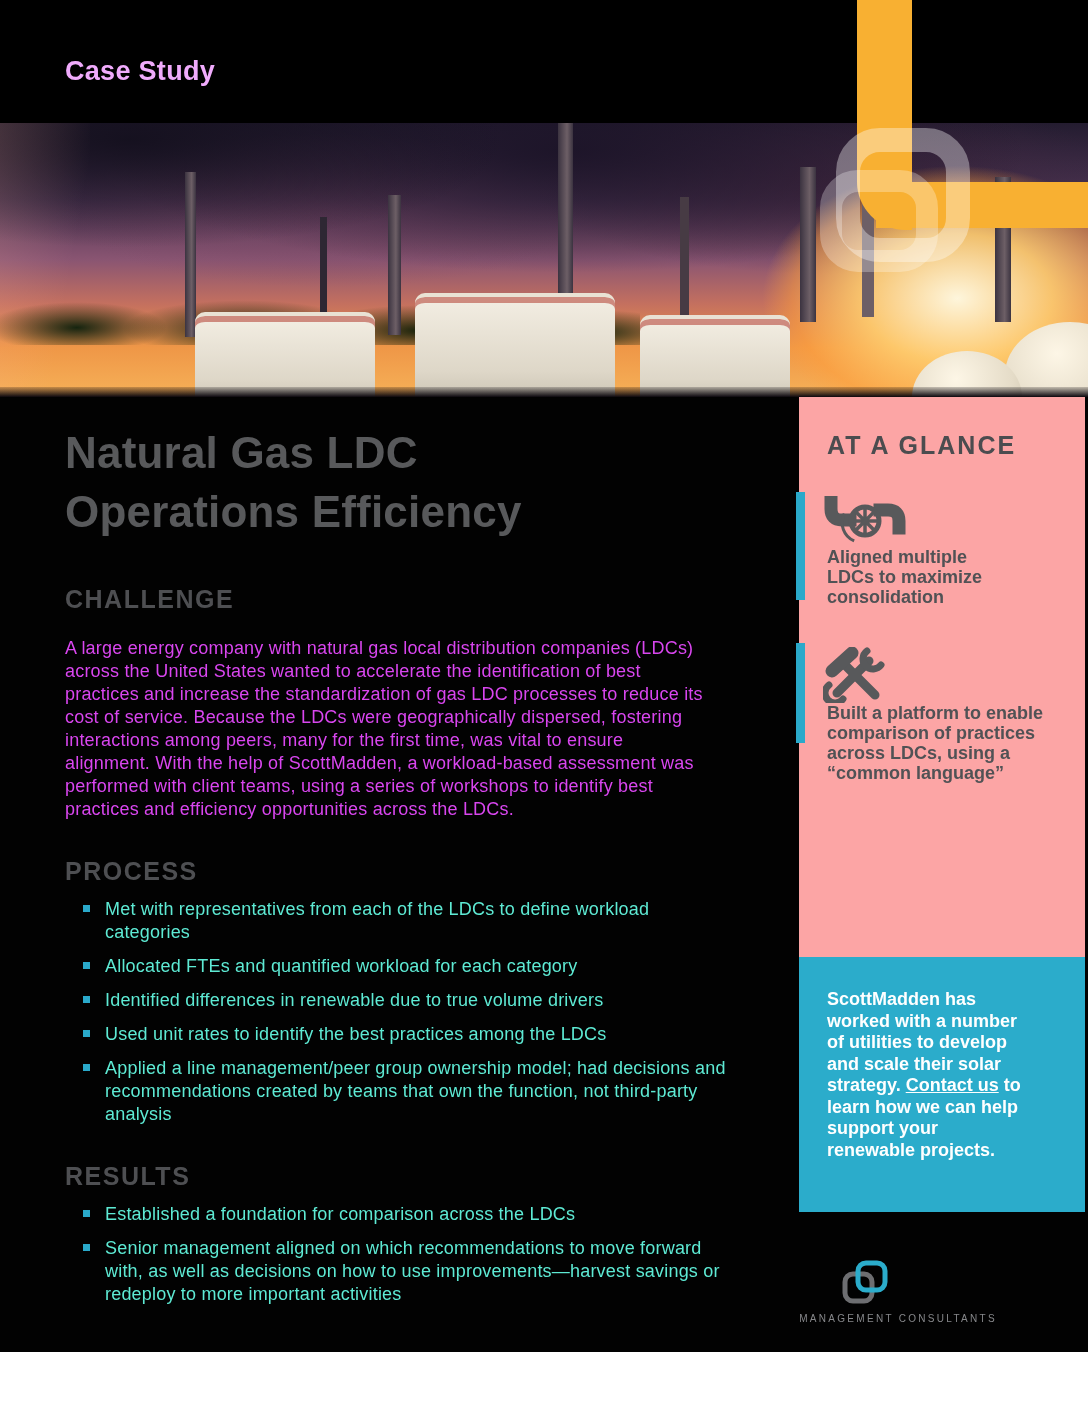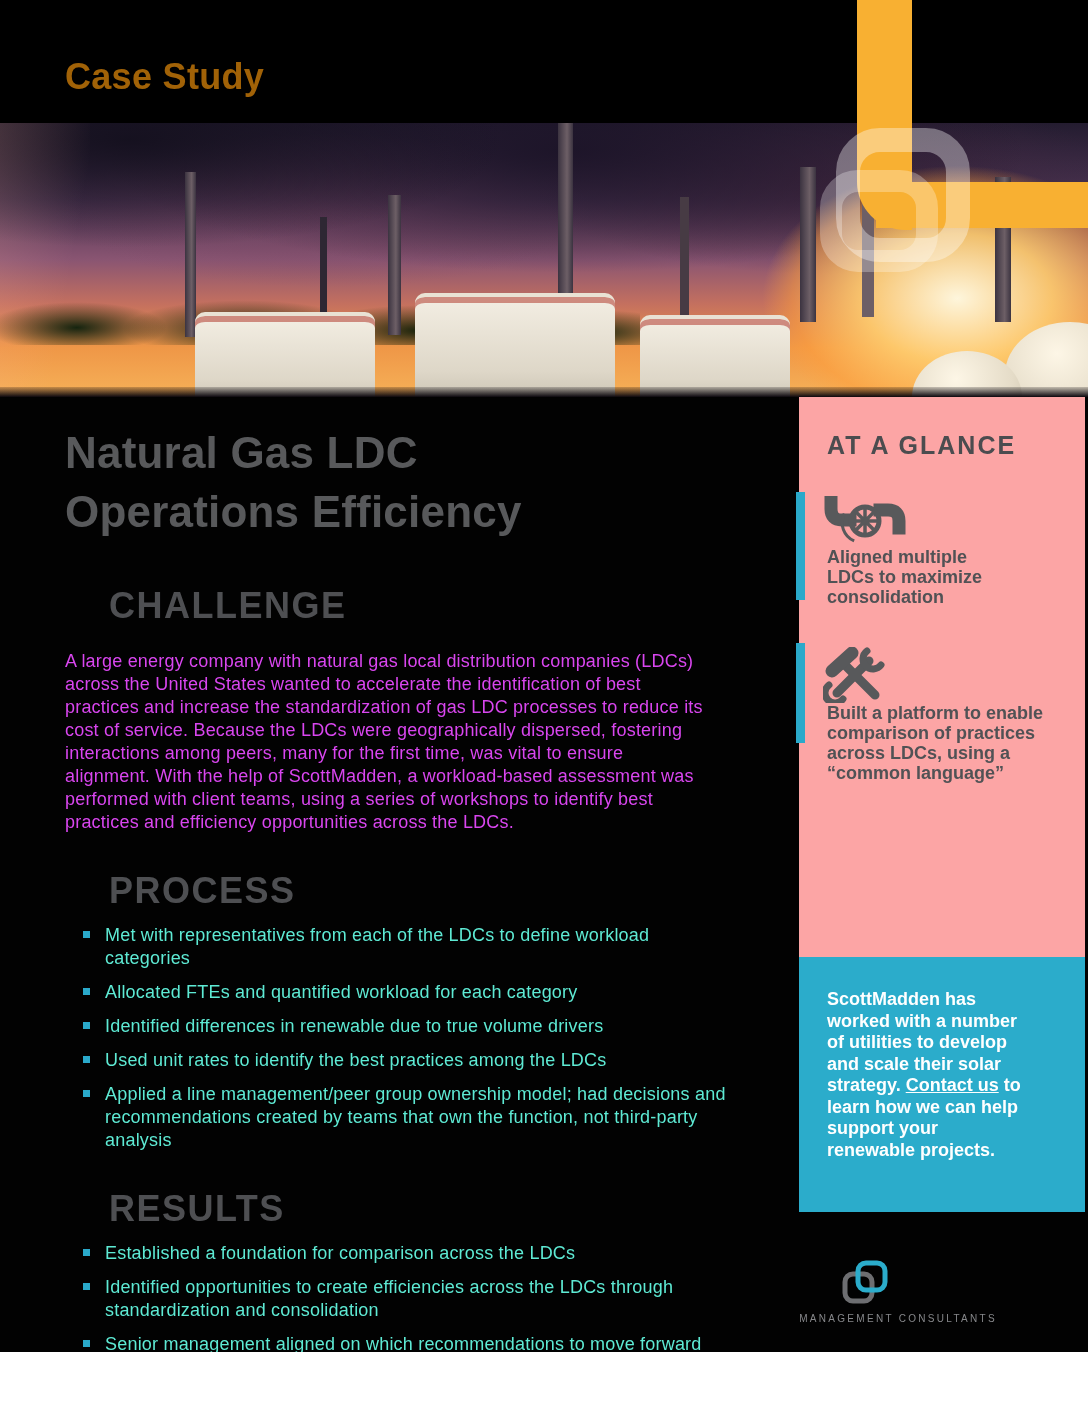--- a/index.html
+++ b/index.html
@@ -2,21 +2,21 @@
 <html><head>
 <meta charset="utf-8">
 <style>
   * { margin:0; padding:0; box-sizing:border-box; }
   html,body { background:#ffffff; }
   body { font-family:"Liberation Sans", sans-serif; }
   .page { position:relative; width:1088px; height:1408px; margin:0 auto; background:#ffffff; overflow:hidden; }
 
   
   .header { position:absolute; left:0; top:0; width:1088px; height:123px; background:#000000; z-index:2; }
-  .case-label { position:absolute; left:65px; top:56px; font-size:36px; font-weight:700; color:#a16207; letter-spacing:.3px; }
+  .case-label { position:absolute; left:65px; top:56px; font-size:27px; font-weight:700; color:#f0abfc; letter-spacing:.3px; }
 
   
   .hero { position:absolute; left:0; top:123px; width:1088px; height:274px; overflow:hidden; z-index:1;
     background:
       radial-gradient(ellipse 250px 170px at 88% 64%, rgba(255,248,222,.98), rgba(255,205,110,.9) 38%, rgba(255,160,60,.5) 66%, rgba(255,140,50,0) 78%),
       radial-gradient(ellipse 520px 150px at 12% 6%,  rgba(20,16,30,.95), rgba(20,16,30,0) 72%),
       radial-gradient(ellipse 640px 170px at 52% 10%, rgba(28,20,40,.95), rgba(28,20,40,0) 72%),
       radial-gradient(ellipse 420px 130px at 76% 22%, rgba(64,38,62,.85), rgba(64,38,62,0) 70%),
       radial-gradient(ellipse 380px 110px at 30% 32%, rgba(120,70,100,.5), rgba(120,70,100,0) 70%),
       linear-gradient(180deg, #241c30 0%, #4b3452 28%, #8a5572 50%, #c4705f 66%, #ef9747 82%, #f6b158 100%);
@@ -36,21 +36,21 @@
   
   .brand-vbar { position:absolute; left:857px; top:0; width:55px; height:230px; background:#F8B032; border-bottom-left-radius:48px; z-index:5; }
   .brand-hbar { position:absolute; left:876px; top:182px; width:212px; height:46px; background:#F8B032; z-index:5; }
   .brand-sq-a { position:absolute; left:836px; top:128px; width:134px; height:134px; border:24px solid rgba(255,255,255,.36); border-radius:44px; z-index:6; }
   .brand-sq-b { position:absolute; left:820px; top:170px; width:118px; height:102px; border:22px solid rgba(255,255,255,.28); border-radius:38px; z-index:6; }
 
   
   .content { position:absolute; left:0; top:397px; width:1088px; height:1146px; background:#020202; z-index:2; }
   .main-col { position:absolute; left:65px; top:0; width:700px; }
   .doc-title { margin-top:26px; font-size:44px; line-height:59px; font-weight:700; color:#58595B; letter-spacing:.2px; }
-  .section-heading { font-size:36px; font-weight:700; color:#4E4F52; letter-spacing:1.5px;margin-left:44px; }
+  .section-heading { font-size:25px; font-weight:700; color:#4E4F52; letter-spacing:1.5px; }
   .h-challenge { margin-top:44px; }
   .h-process { margin-top:36px; }
   .h-results { margin-top:36px; }
   .body-para { margin-top:23px; width:640px; font-size:18px; line-height:23px; color:#d946ef; letter-spacing:.2px; }
   .blist { list-style:none; margin-top:12px; width:672px; }
   .blist li { position:relative; padding-left:40px; margin-bottom:11px; font-size:18px; line-height:23px; color:#5eead4; letter-spacing:.2px; }
   .bullet-sq { position:absolute; left:18px; top:7px; width:7px; height:7px; background:#2AA9CA; }
 
   
   .sidebar { position:absolute; left:799px; top:0; width:286px; height:560px; background:#fca5a5; }
@@ -128,21 +128,20 @@
         <li><span class="bullet-sq"></span><span>Met with representatives from each of the LDCs to define workload categories</span></li>
         <li><span class="bullet-sq"></span><span>Allocated FTEs and quantified workload for each category</span></li>
         <li><span class="bullet-sq"></span><span>Identified differences in renewable due to true volume drivers</span></li>
         <li><span class="bullet-sq"></span><span>Used unit rates to identify the best practices among the LDCs</span></li>
         <li><span class="bullet-sq"></span><span>Applied a line management/peer group ownership model; had decisions and recommendations created by teams that own the function, not third-party analysis</span></li>
       </ul>
 
       <div class="section-heading h-results">RESULTS</div>
       <ul class="blist">
         <li><span class="bullet-sq"></span><span>Established a foundation for comparison across the LDCs</span></li>
-        <li><span class="bullet-sq"></span><span>Identified opportunities to create efficiencies across the LDCs through standardization and consolidation</span></li>
         <li><span class="bullet-sq"></span><span>Senior management aligned on which recommendations to move forward with, as well as decisions on how to use improvements—harvest savings or redeploy to more important activities</span></li>
       </ul>
     </div>
 
     <div class="sidebar">
       <div class="glance-heading">AT A GLANCE</div>
 
       <div class="glance-item g1">
         <div class="accent-bar"></div>
         <span class="glance-icon">

